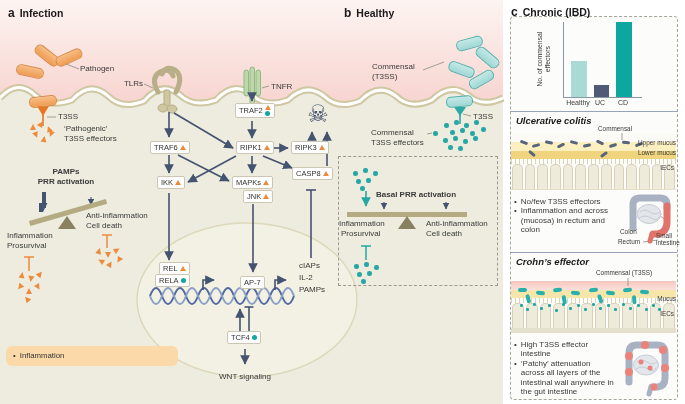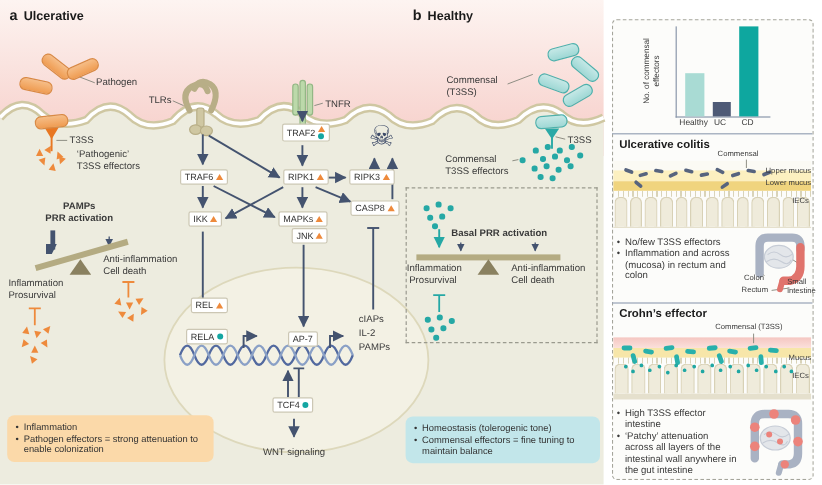--- a/index.html
+++ b/index.html
@@ -35,21 +35,21 @@
            border-right:9px solid transparent;border-bottom:13px solid #8a8160;z-index:2;}
   .sumbox{position:absolute;border-radius:6px;padding:5px 7px;font-size:7.8px;line-height:1.25;z-index:4;}
   .sumbox .brow{display:flex;gap:4px;}
   .sumbox .bdot::before{content:"•";}
   .obox{background:#fbd9a9;}
   .tbox{background:#c2e6ea;}
   .dashbox{position:absolute;border:1px dashed #9a9a8e;z-index:1;}
   #panelc{position:absolute;left:510px;top:16px;width:166px;height:382px;border:1px dashed #a5a59b;
           border-radius:4px;background:#fcfcfa;z-index:1;}
   .cdivider{position:absolute;left:510px;width:167px;height:0;border-top:1px solid #97a3b6;z-index:2;}
-  .csec{position:absolute;font-weight:bold;font-size:9.5px;color:#1a1a1a;z-index:3;}
+  .csec{position:absolute;font-weight:bold;font-size:9.5px;color:#1a1a1a;z-index:3;font-style:italic;}
   .clb{position:absolute;font-size:6.4px;color:#3a3a3a;z-index:3;white-space:nowrap;}
   .ylab{position:absolute;left:504px;top:51px;width:80px;text-align:center;font-size:6.8px;
         line-height:1.2;transform:rotate(-90deg);color:#3a3a3a;z-index:3;}
   #chart-axis{position:absolute;left:563px;top:22px;width:78px;height:75px;
               border-left:1px solid #8a97ab;border-bottom:1px solid #8a97ab;z-index:2;}
   .bar{position:absolute;bottom:0;z-index:2;}
   .strip{position:absolute;left:511px;width:165px;overflow:hidden;z-index:1;}
   .band{width:100%;}
   .cells{display:flex;gap:2px;padding:0 1px;}
   .cell{flex:1;height:24px;background:#efebdb;border:1px solid #d8d1b6;border-bottom:none;
@@ -188,21 +188,21 @@
         <circle cx="665" cy="368" r="4"></circle>
           <circle cx="629" cy="372" r="4"></circle>
           <circle cx="654" cy="387" r="3.5"></circle>
         <circle cx="641" cy="362" r="2.5"></circle>
           <circle cx="650" cy="368" r="2.5"></circle>
       </g>
     </g>
   </svg>
 
   <div class="ptitle" style="left:8px;top:6px">
-    <span class="tag">a</span><span>Ulcerative</span>
+    <span class="tag">a</span><span>Infection</span>
   </div>
 
   <div class="lb" style="left:80px;top:64px">Pathogen</div>
   <div class="lb" style="left:120px;top:79px;width:23px;text-align:right">TLRs</div>
   <div class="lb" style="left:271px;top:82px">TNFR</div>
   <div class="lb" style="left:58px;top:112px">T3SS</div>
   <div class="lb" style="left:64px;top:124px">‘Pathogenic’</div>
   <div class="lb" style="left:64px;top:134px">T3SS effectors</div>
   <div class="lb lbb" style="left:36px;top:167px;width:60px;text-align:center">PAMPs</div>
   <div class="lb lbb" style="left:26px;top:177px;width:80px;text-align:center">PRR activation</div>
@@ -242,21 +242,21 @@
       <span class="tri"></span>
     </div>
   <div class="node" style="left:291px;top:141px">
       <span>RIPK3</span>
       <span class="tri"></span>
     </div>
   <div class="node" style="left:292px;top:167px">
       <span>CASP8</span>
       <span class="tri"></span>
     </div>
-  <div class="node" style="left:159px;top:248px">
+  <div class="node" style="left:159px;top:262px">
       <span>REL</span>
       <span class="tri"></span>
     </div>
   <div class="node" style="left:155px;top:274px">
       <span>RELA</span>
       <span class="tdot"></span>
     </div>
   <div class="node" style="left:240px;top:276px">
       <span>AP-7</span>
     </div>
@@ -269,24 +269,20 @@
 
   <div class="lb" style="left:299px;top:261px">cIAPs</div>
   <div class="lb" style="left:299px;top:273px">IL-2</div>
   <div class="lb" style="left:299px;top:285px">PAMPs</div>
   <div class="lb" style="left:210px;top:372px;width:70px;text-align:center">WNT signaling</div>
 
   <div class="sumbox obox" style="left:6px;top:346px;width:158px">
     <div class="brow">
         <span class="bdot"></span>
         <span>Inflammation</span>
-      </div>
-    <div class="brow">
-        <span class="bdot"></span>
-        <span class="wrap">Pathogen effectors = strong attenuation to enable colonization</span>
       </div>
   </div>
 
   <div class="ptitle" style="left:344px;top:6px">
     <span class="tag">b</span><span>Healthy</span>
   </div>
 
   <div class="lb" style="left:372px;top:62px">Commensal</div>
   <div class="lb" style="left:372px;top:72px">(T3SS)</div>
   <div class="lb" style="left:473px;top:112px">T3SS</div>
@@ -295,31 +291,24 @@
 
   <div class="dashbox" style="left:338px;top:156px;width:158px;height:128px"></div>
   <div class="lb lbb" style="left:376px;top:190px">Basal PRR activation</div>
   <div class="beam" style="left:347px;top:212px;width:120px"></div>
   <div class="fulcrum" style="left:398px;top:216px"></div>
   <div class="lb" style="left:339px;top:219px">Inflammation</div>
   <div class="lb" style="left:341px;top:229px">Prosurvival</div>
   <div class="lb" style="left:426px;top:219px">Anti-inflammation</div>
   <div class="lb" style="left:426px;top:229px">Cell death</div>
 
-  <div class="sumbox tbox" style="left:338px;top:347px;width:148px">
-    <div class="brow">
-        <span class="bdot"></span>
-        <span class="wrap">Homeostasis (tolerogenic tone)</span>
-      </div>
-    <div class="brow">
-        <span class="bdot"></span>
-        <span class="wrap">Commensal effectors = fine tuning to maintain balance</span>
-      </div>
-  </div>
-
+
+  <div class="ptitle" style="left:511px;top:5px">
+    <span class="tag">c</span><span>Chronic (IBD)</span>
+  </div>
   <div id="panelc"></div>
 
   <div class="ylab">
     <div>No. of commensal</div>
     <div>effectors</div>
   </div>
   <div id="chart-axis">
     <div class="bar" style="left: 7px; width: 16px; height: 36px; background: rgb(169, 219, 212);"></div>
     <div class="bar" style="left: 30px; width: 15px; height: 12px; background: rgb(78, 90, 118);"></div>
     <div class="bar" style="left: 52px; width: 16px; height: 75px; background: rgb(14, 167, 159);"></div>

